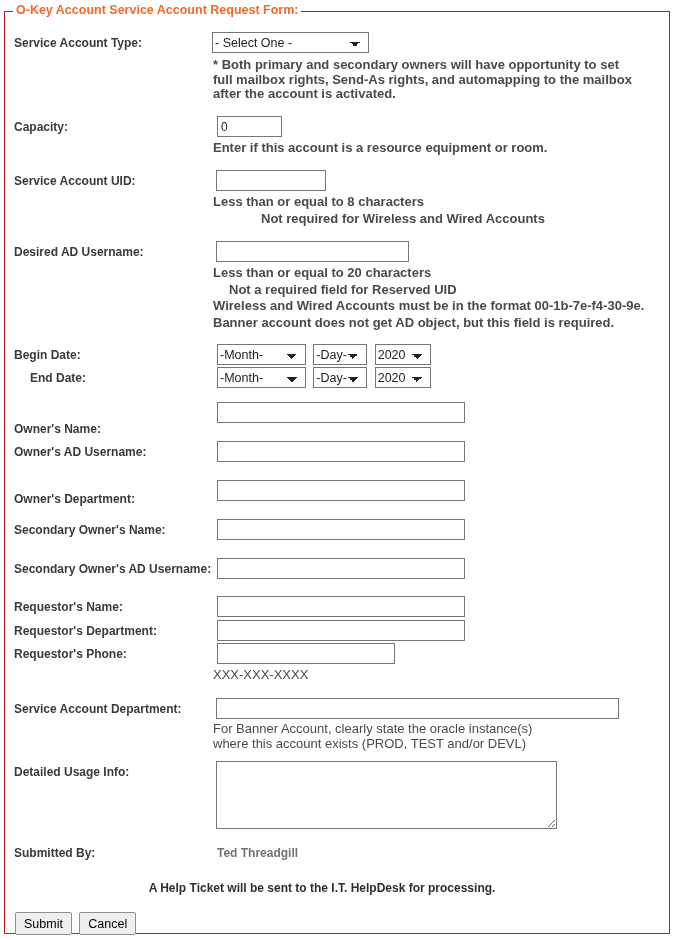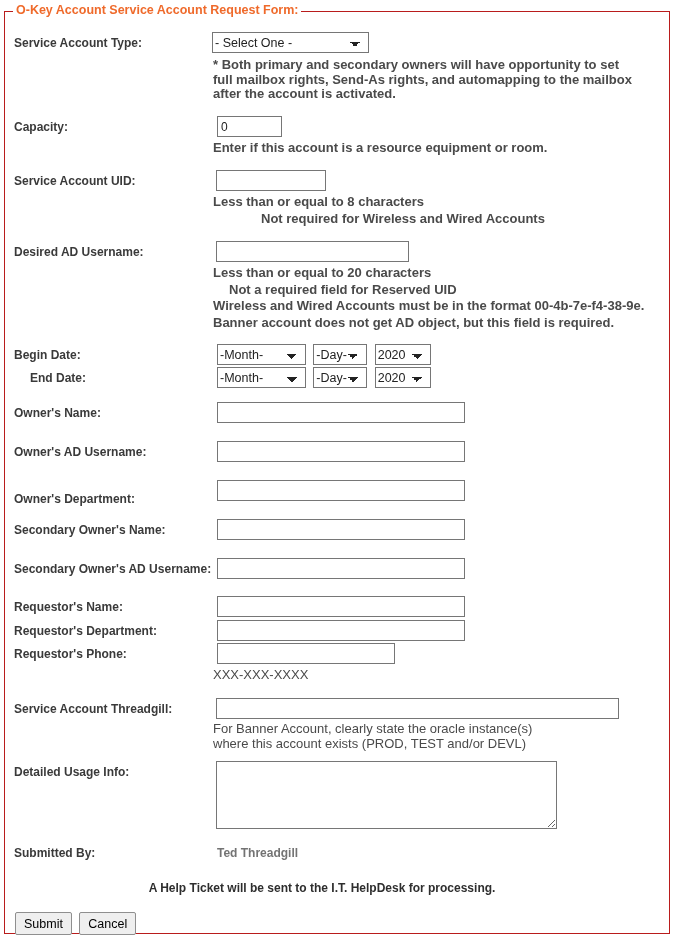--- a/index.html
+++ b/index.html
@@ -200,21 +200,21 @@
       <div class="hint" style="top:41.5px;padding-left:48px;">Not required for Wireless and Wired Accounts</div>
     </div>
 
     <div class="row" style="top:229px;">
       <div class="lbl" style="top:4px;">Desired AD Username:</div>
       <div class="ctrl" style="top:0px; left:211px;">
         <input type="text" style="width: 193px;" value="">
       </div>
       <div class="hint" style="top:25px;">Less than or equal to 20 characters</div>
       <div class="hint" style="top:41.5px;padding-left:16px;">Not a required field for Reserved UID</div>
-      <div class="hint" style="top:58px;">Wireless and Wired Accounts must be in the format 00-4b-7e-f4-38-9e.</div>
+      <div class="hint" style="top:58px;">Wireless and Wired Accounts must be in the format 00-1b-7e-f4-30-9e.</div>
       <div class="hint" style="top:74.5px;">Banner account does not get AD object, but this field is required.</div>
     </div>
 
     <div class="row" style="top:332px;">
       <div class="lbl" style="top:4px;">Begin Date:</div>
       <div class="ctrl" style="top:0px; left:212px;">
         <select style="width:89px;">
           <option>-Month-</option>
         </select>
         <select style="width:54px; margin-left:4px;">
@@ -235,21 +235,21 @@
         <select style="width:54px; margin-left:4px;">
           <option>-Day-</option>
         </select>
         <select style="width:56px; margin-left:4px;">
           <option>2020</option>
         </select>
       </div>
     </div>
 
     <div class="row" style="top:390px;">
-      <div class="lbl" style="top:4px;">Owner's Name:</div>
+      <div class="lbl" style="top:20px;">Owner's Name:</div>
       <div class="ctrl" style="top:0px; left:212px;">
         <input type="text" style="width: 248px;" value="">
       </div>
     </div>
 
     <div class="row" style="top:429px;">
       <div class="lbl" style="top:4px;">Owner's AD Username:</div>
       <div class="ctrl" style="top:0px; left:212px;">
         <input type="text" style="width: 248px;" value="">
       </div>
@@ -292,21 +292,21 @@
 
     <div class="row" style="top:631px;">
       <div class="lbl" style="top:4px;">Requestor's Phone:</div>
       <div class="ctrl" style="top:0px; left:212px;">
         <input type="text" style="width: 178px;" value="">
       </div>
       <div class="hint normal" style="top:25px;">XXX-XXX-XXXX</div>
     </div>
 
     <div class="row" style="top:686px;">
-      <div class="lbl" style="top:4px;">Service Account Threadgill:</div>
+      <div class="lbl" style="top:4px;">Service Account Department:</div>
       <div class="ctrl" style="top:0px; left:211px;">
         <input type="text" style="width: 403px;" value="">
       </div>
       <div class="hint normal" style="top:24px;">For Banner Account, clearly state the oracle instance(s)</div>
       <div class="hint normal" style="top:38.5px;">where this account exists (PROD, TEST and/or DEVL)</div>
     </div>
 
     <div class="row" style="top:749px;">
       <div class="lbl" style="top:4px;">Detailed Usage Info:</div>
       <div class="ctrl" style="top:0px; left:211px;">

